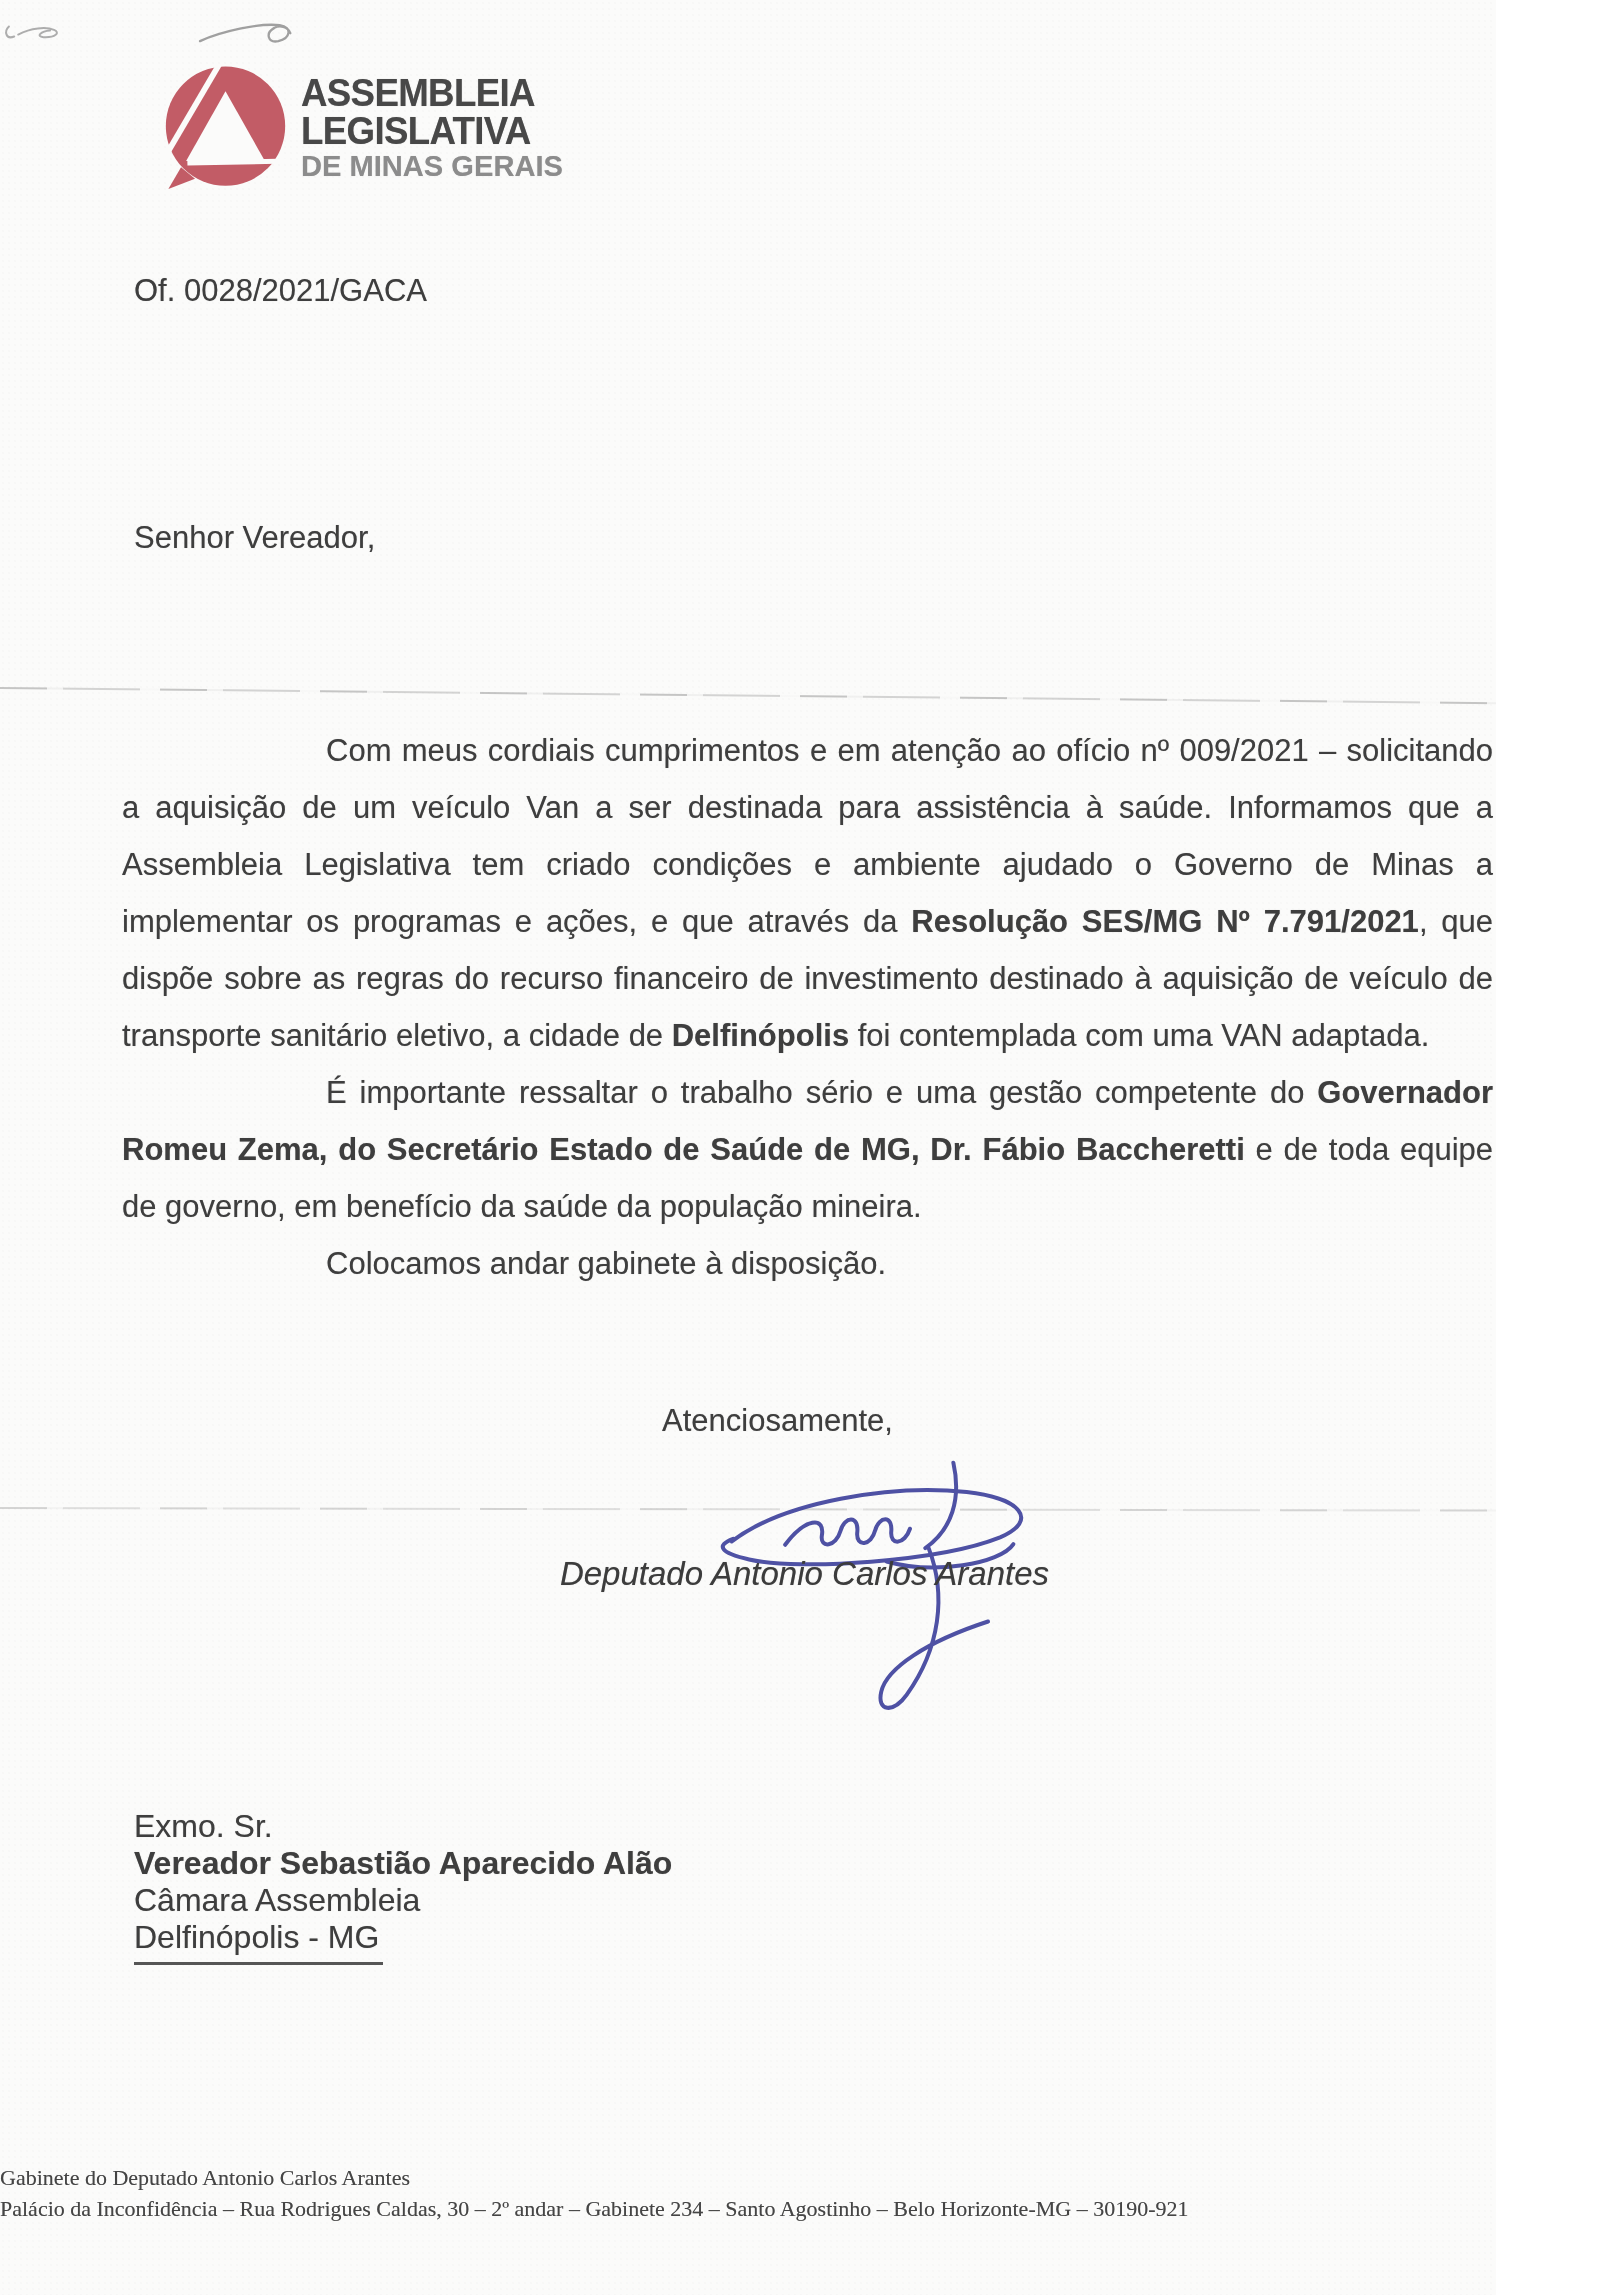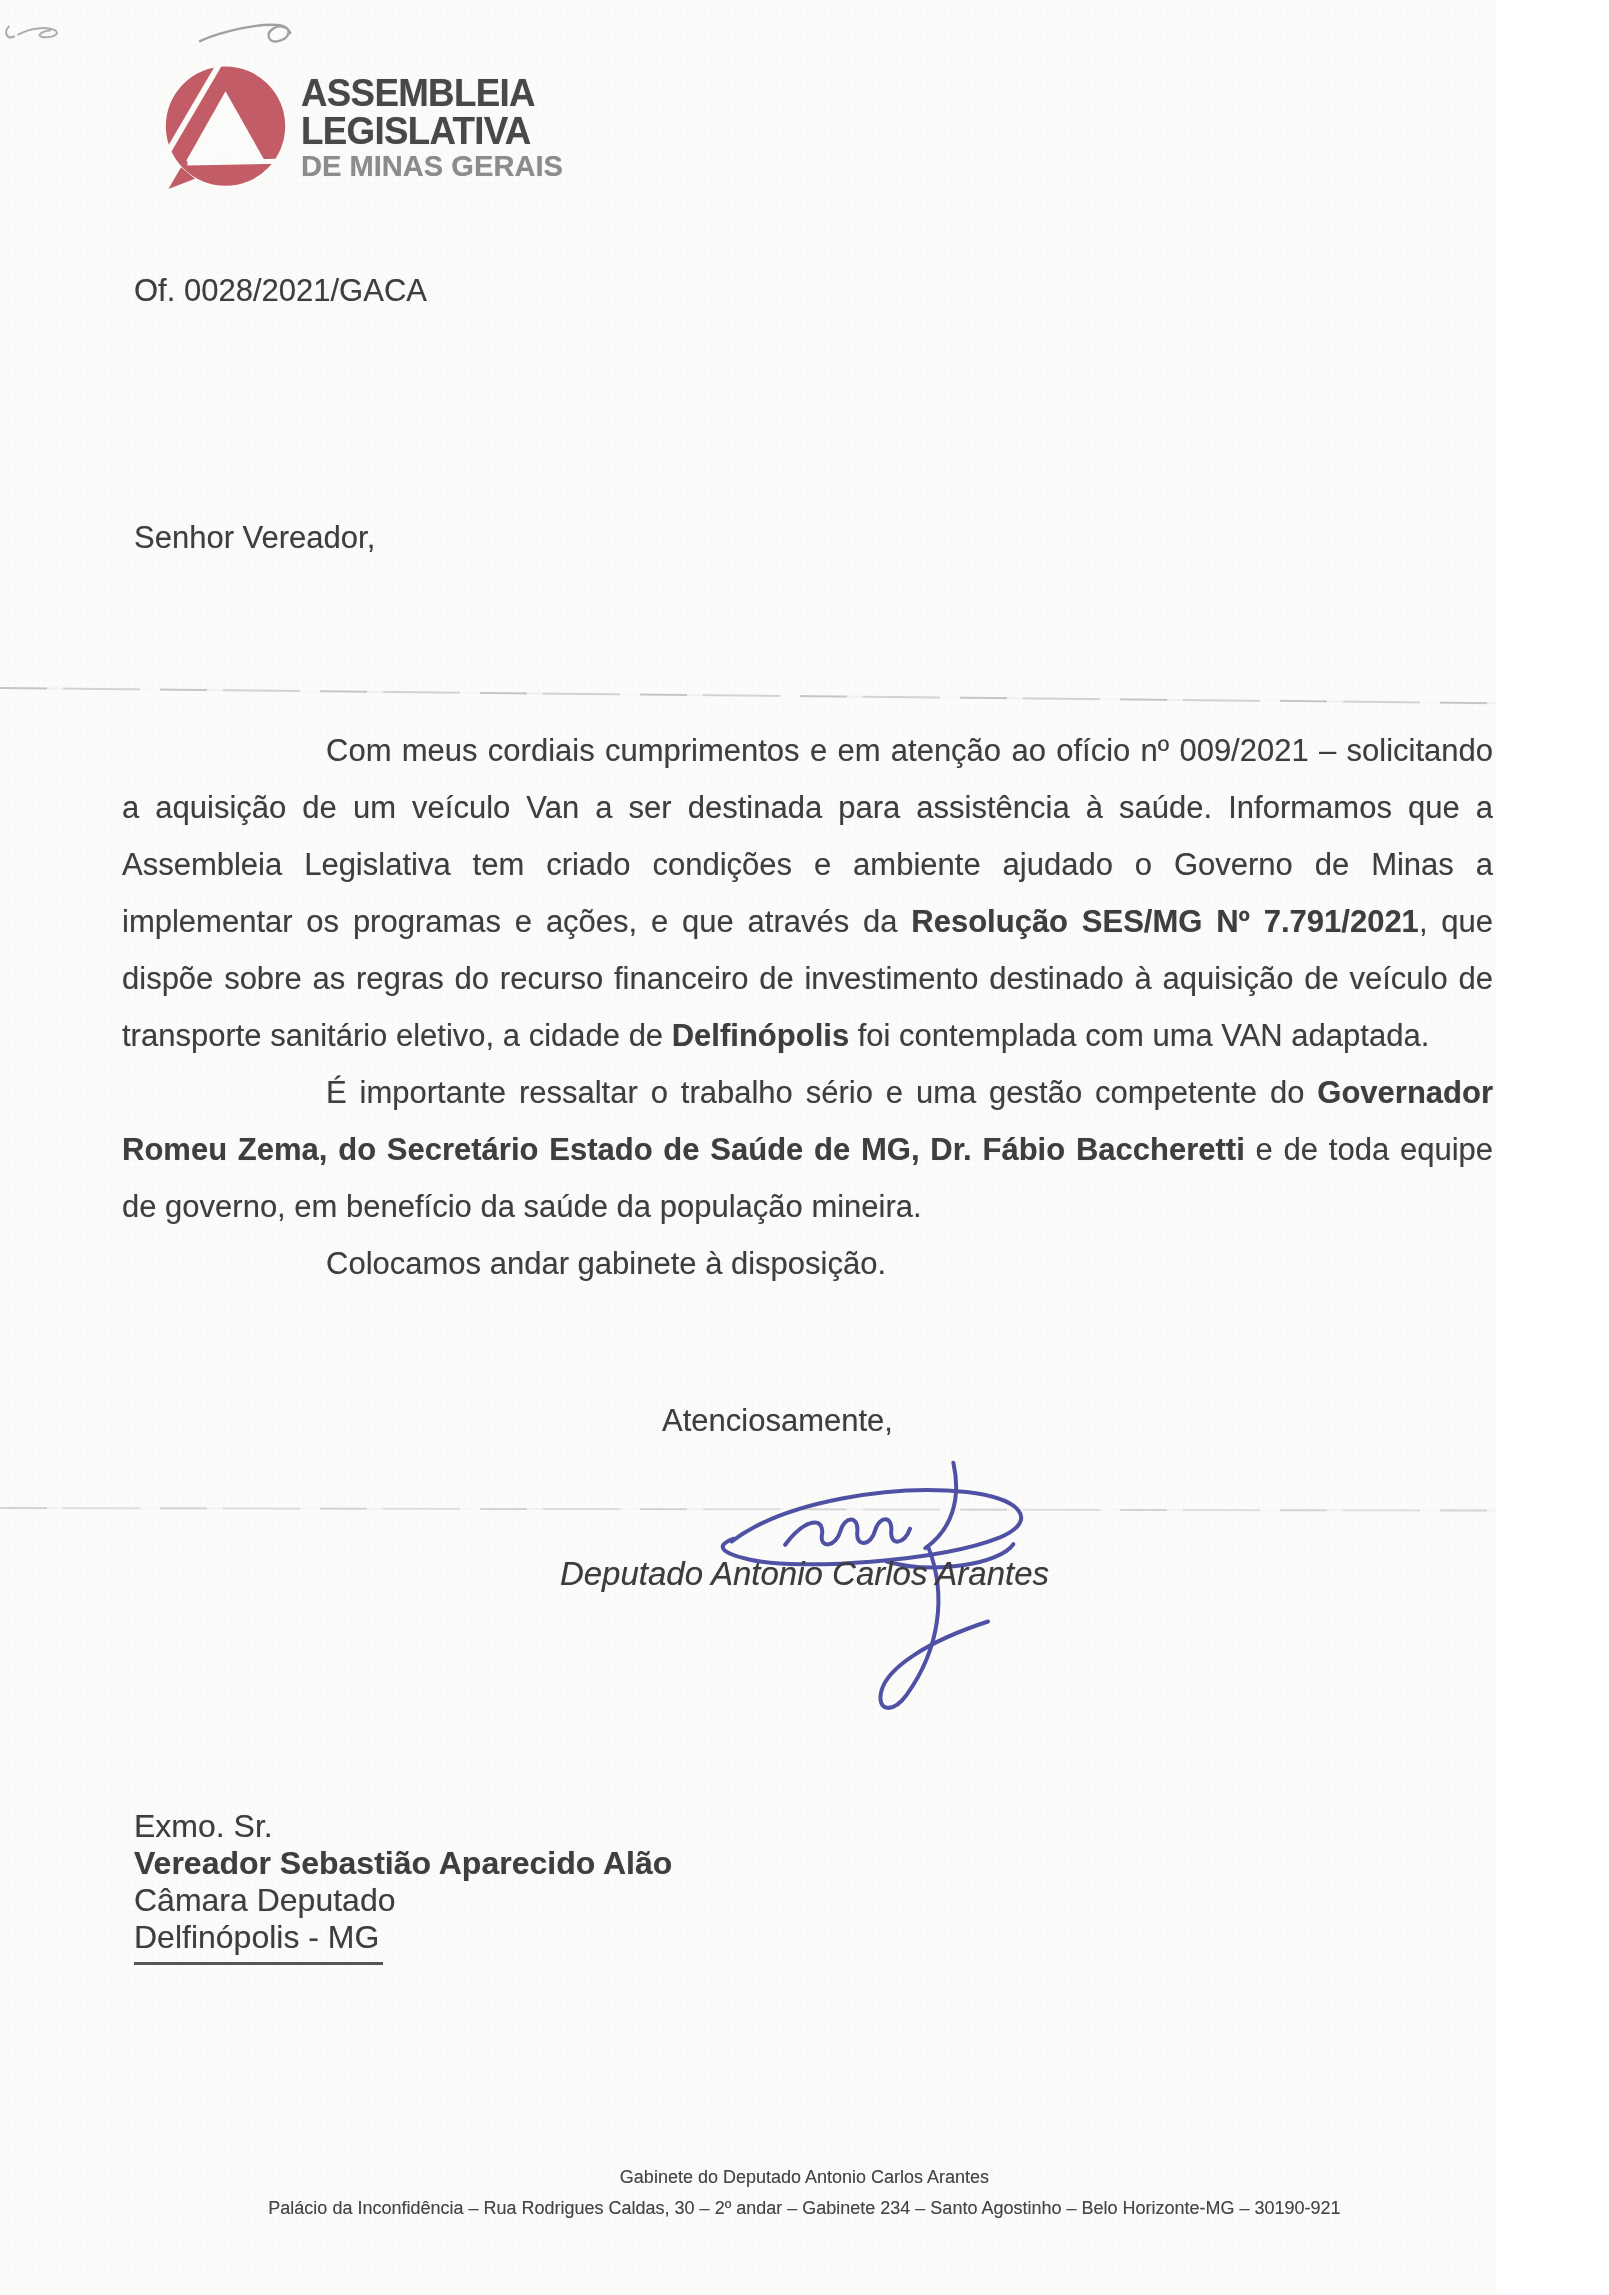--- a/index.html
+++ b/index.html
@@ -46,22 +46,22 @@
   .sig-name{position:absolute;left:0;width:1609px;top:1555px;text-align:center;
             font-size:33px;font-weight:400;font-style:italic;color:#3c3c3c;
             text-shadow:0 0 0.7px rgba(60,60,60,.5);}
   .sig-role{position:absolute;left:0;width:1609px;top:1595px;text-align:center;
             font-size:31px;color:#424242;text-shadow:0 0 0.7px rgba(70,70,70,.45);}
 
   .recipient{position:absolute;left:134px;top:1808px;font-size:32px;line-height:37px;}
   .recipient div{text-shadow:0 0 0.7px rgba(70,70,70,.45);}
   .u{display:inline-block;border-bottom:3.3px solid #565656;padding-bottom:6px;padding-right:4px;}
 
-  .footer{position:absolute;left:0;top:2162px;width:1609px;text-align:center;
-          font-size:18px;line-height:31px;color:#454545;}
+  .footer{position:absolute;left:0;top:2162px;width:1609px;text-align:left;
+          font-size:22px;line-height:31px;color:#454545;font-family:Liberation Serif, serif;}
   .footer div{text-shadow:0 0 0.5px rgba(70,70,70,.45);}
 
   .scanline{position:absolute;height:2px;opacity:.55;
     background-image:repeating-linear-gradient(90deg,
       rgba(120,120,120,.75) 0 47px, rgba(120,120,120,.15) 47px 63px,
       rgba(130,130,130,.6) 63px 140px, rgba(130,130,130,.05) 140px 160px);}
   .scanline-1{left:0;top:687px;width:1609px;transform:rotate(.58deg);transform-origin:left top;}
   .scanline-2{left:0;top:1507px;width:1609px;opacity:.4;transform:rotate(.1deg);transform-origin:left top;}
 
   .corner-marks{position:absolute;left:0;top:0;width:347px;height:73px;}
@@ -112,21 +112,21 @@
       <path d="M272,152 C342,172 442,156 462,126"></path>
       <path d="M335,132 C362,202 352,282 302,352 C282,380 257,377 264,347 C272,312 332,272 424,242"></path>
     </g>
   </svg>
 
   <div class="sig-name">Deputado Antonio Carlos Arantes</div>
 
   <div class="recipient">
     <div>Exmo. Sr.</div>
     <div class="b">Vereador Sebastião Aparecido Alão</div>
-    <div>Câmara Deputado</div>
+    <div>Câmara Assembleia</div>
     <div><span class="u">Delfinópolis - MG</span></div>
   </div>
 
   <div class="footer">
     <div>Gabinete do Deputado Antonio Carlos Arantes</div>
     <div>Palácio da Inconfidência – Rua Rodrigues Caldas, 30  – 2º andar – Gabinete 234 – Santo Agostinho – Belo Horizonte-MG – 30190-921</div>
   </div>
 
 </div>
 

